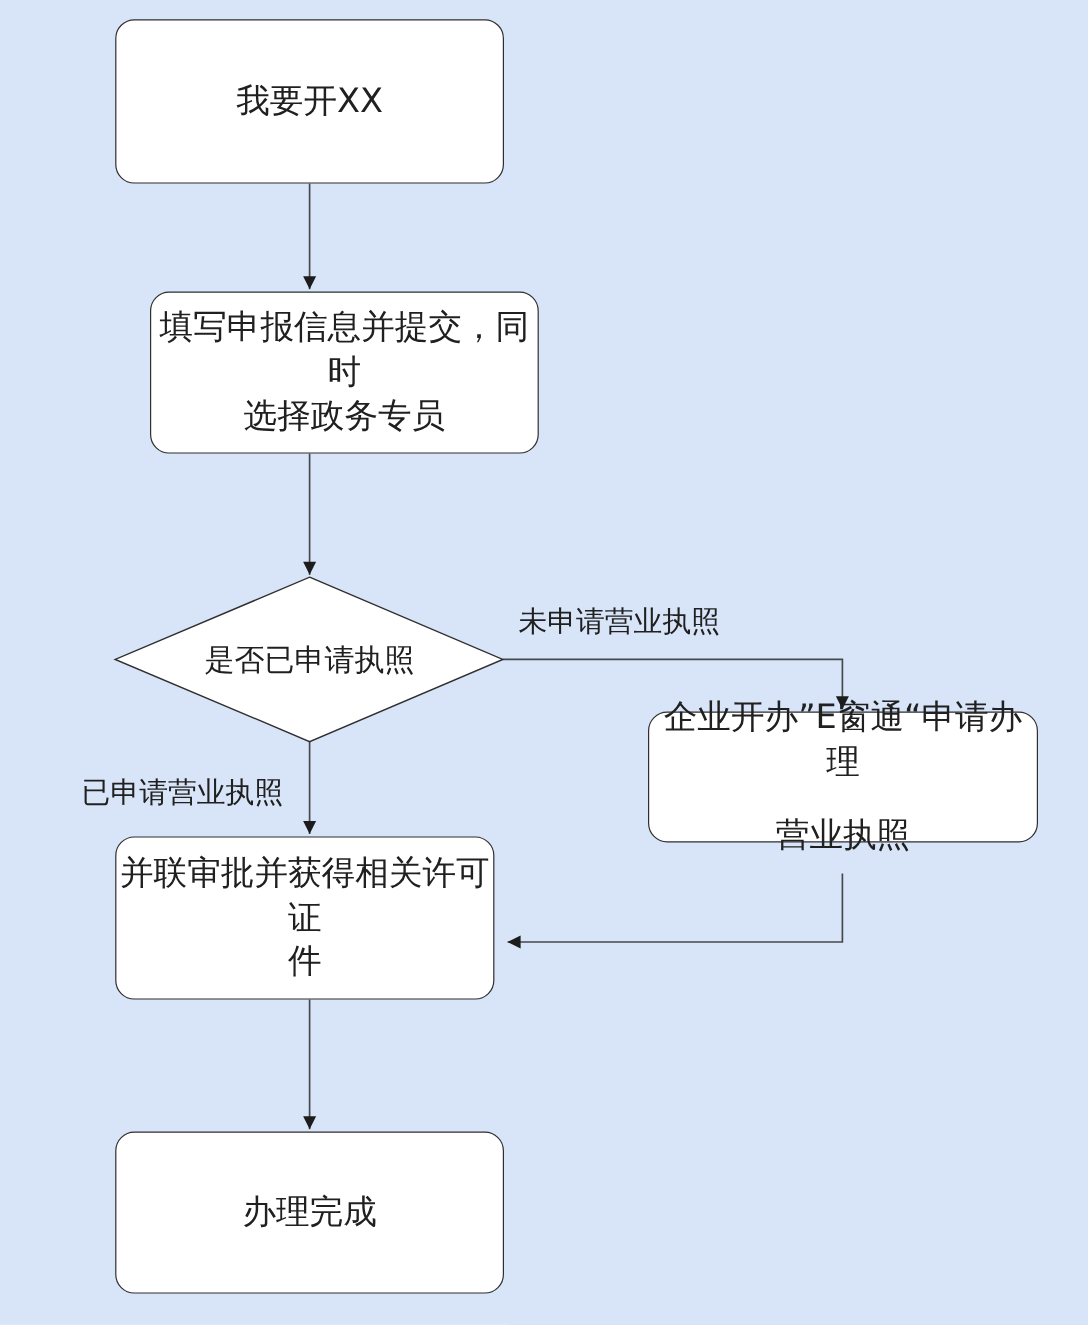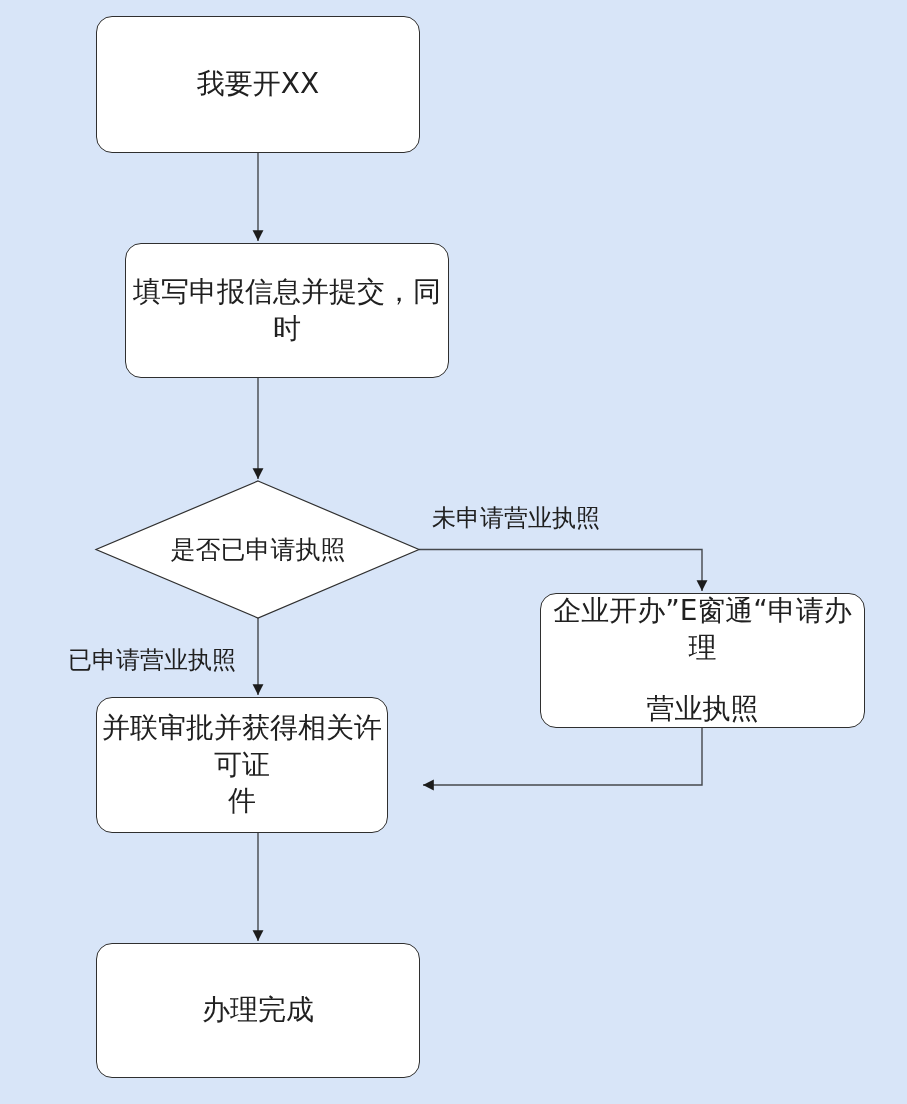--- a/index.html
+++ b/index.html
@@ -50,22 +50,22 @@
     position: absolute;
     font-size: 24px;
     color: #202020;
     white-space: nowrap;
   }
   .edge-label.not-applied { left: 432px; top: 502px; }
   .edge-label.applied     { left: 68px;  top: 644px; }
 
   .node-start    { left: 96px; top: 16px;  width: 324px; height: 137px; }
   .node-fill     { left: 96px; top: 243px; width: 324px; height: 135px; margin-left: 29px; }
-  .node-ewindow  { left: 540px; top: 593px; width: 325px; height: 135px; gap: 24px; }
-  .node-approval { left: 96px; top: 697px; width: 292px; height: 136px; }
+  .node-ewindow  { left: 540px; top: 593px; width: 325px; height: 109px; gap: 24px; }
+  .node-approval { left: 96px; top: 697px; width: 316px; height: 136px; }
   .node-done     { left: 96px; top: 943px; width: 324px; height: 135px; }
 </style>
 </head>
 <body>
 
 <div class="canvas">
 
   <svg class="connector-layer" viewBox="0 0 907 1104" xmlns="http://www.w3.org/2000/svg">
     <defs>
       <marker id="arrowEnd" markerUnits="userSpaceOnUse" markerWidth="13" markerHeight="13" viewBox="0 0 12 12" refX="11" refY="6" orient="auto">
@@ -87,20 +87,21 @@
 
     <polygon points="258,481 419,549.5 258,618 96,549.5" fill="#ffffff" stroke="#2f2f2f" stroke-width="1.2"></polygon>
   </svg>
 
   <div class="node node-start">
     <span>我要开XX</span>
   </div>
 
   <div class="node node-fill">
     <span>填写申报信息并提交，同时</span>
+    <span>选择政务专员</span>
   </div>
 
   <div class="diamond-label">是否已申请执照</div>
 
   <div class="node node-ewindow">
     <span>企业开办”E窗通“申请办理</span>
     <span>营业执照</span>
   </div>
 
   <div class="node node-approval">

